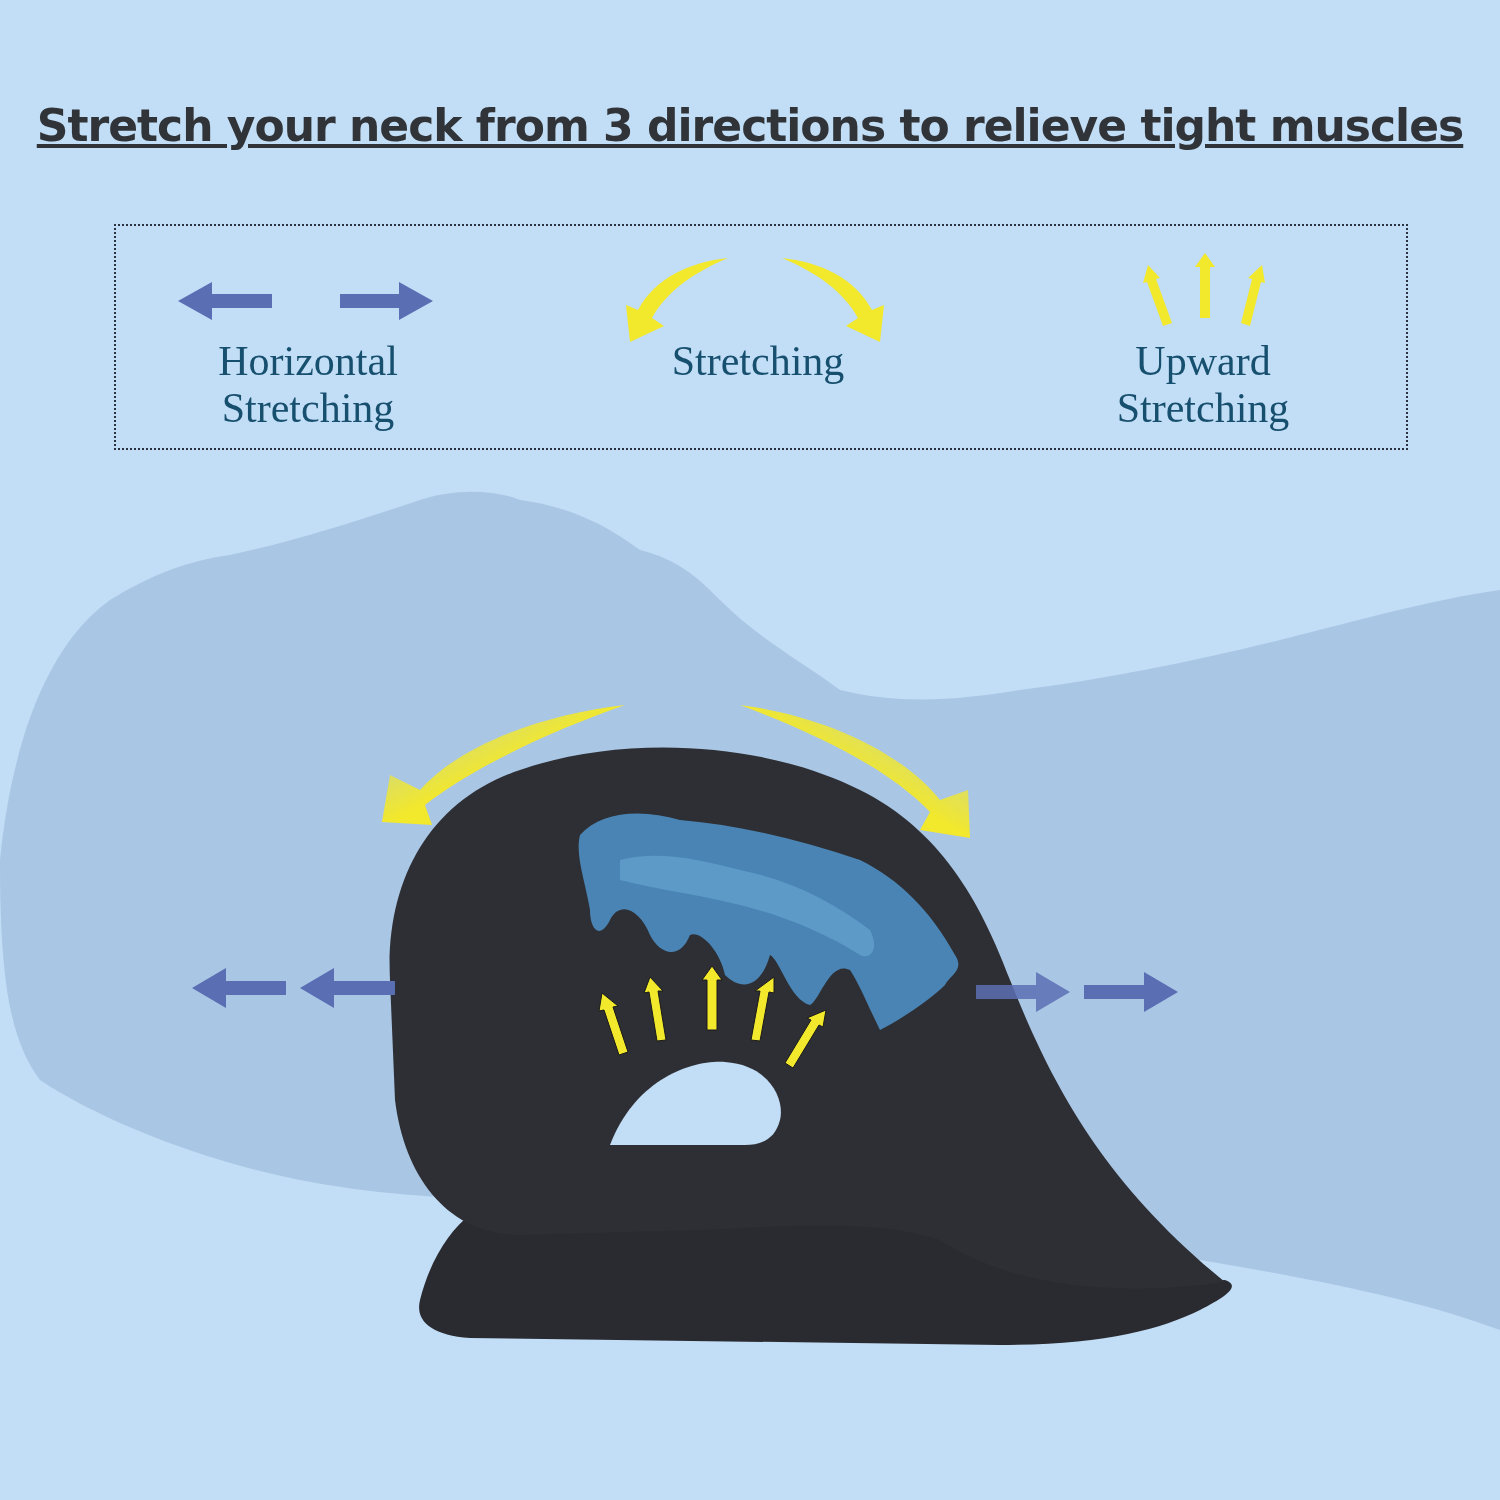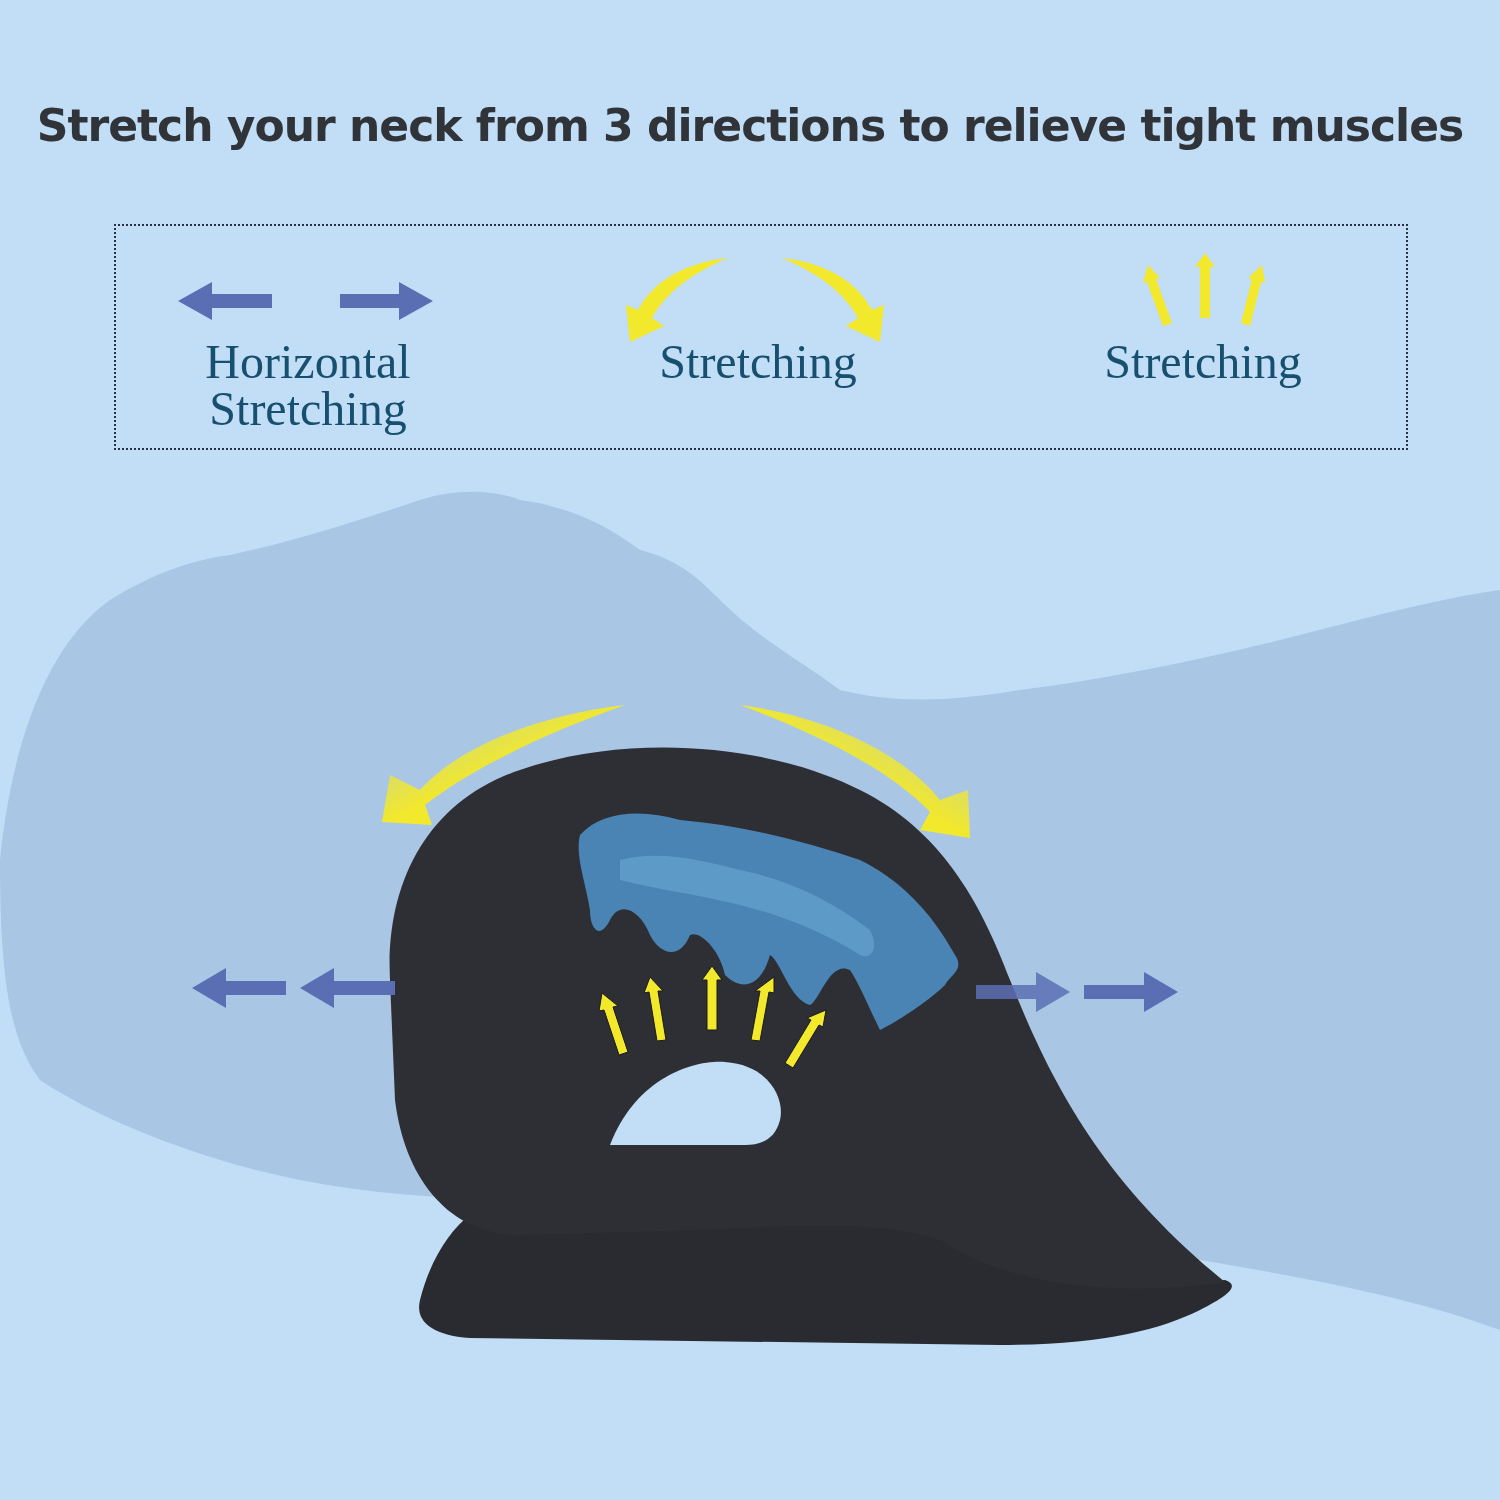--- a/index.html
+++ b/index.html
@@ -1,19 +1,19 @@
 <!DOCTYPE html>
 <html><head>
 <meta charset="utf-8">
 <style>
   html, body { margin:0; padding:0; }
   body { width:1500px; height:1500px; overflow:hidden; background:#c2ddf6; font-family:"DejaVu Sans", sans-serif; position:relative; }
-  .title { position:absolute; left:0; top:100px; width:1500px; text-align:center; font-family:"DejaVu Sans", sans-serif; font-weight:bold; font-size:44px; letter-spacing:-1px; color:#303438; }
+  .title { position:absolute; left:0; top:100px; width:1500px; text-align:center; font-family:"DejaVu Sans", sans-serif; font-weight:bold; font-size:44px; letter-spacing:-1px; color:#303438;text-decoration:underline; }
   .legend-box { position:absolute; left:114px; top:224px; width:1294px; height:226px; border:2px dotted #2a3240; box-sizing:border-box; }
-  .legend-label { position:absolute; font-family:"Liberation Serif", "DejaVu Serif", serif; font-size:48px; line-height:47px; color:#17506e; text-align:center; }
+  .legend-label { position:absolute; font-family:"Liberation Serif", "DejaVu Serif", serif; font-size:42px; line-height:47px; color:#17506e; text-align:center; }
   .scene { position:absolute; left:0; top:0; width:1500px; height:1500px; }
 </style>
 </head>
 <body>
 
 <div class="title">Stretch your neck from 3 directions to relieve tight muscles</div>
 
 <div class="legend-box"></div>
 
 <svg class="scene" viewBox="0 0 1500 1500" style="pointer-events:none">
@@ -33,20 +33,21 @@
 </svg>
 
 <div class="legend-label" style="left:178px; top:338px; width:260px;">
   <div>Horizontal</div>
   <div>Stretching</div>
 </div>
 <div class="legend-label" style="left:628px; top:338px; width:260px;">
   <div>Stretching</div>
 </div>
 <div class="legend-label" style="left:1073px; top:338px; width:260px;">
+  <div>Upward</div>
   <div>Stretching</div>
 </div>
 
 <svg class="scene" viewBox="0 0 1500 1500" style="pointer-events:none">
   <defs>
     <linearGradient id="yl" x1="0" y1="0" x2="1" y2="1">
       <stop offset="0" stop-color="#f2e82c" stop-opacity="0.2"></stop>
       <stop offset="0.5" stop-color="#f2e82c"></stop>
       <stop offset="1" stop-color="#f2e82c"></stop>
     </linearGradient>

